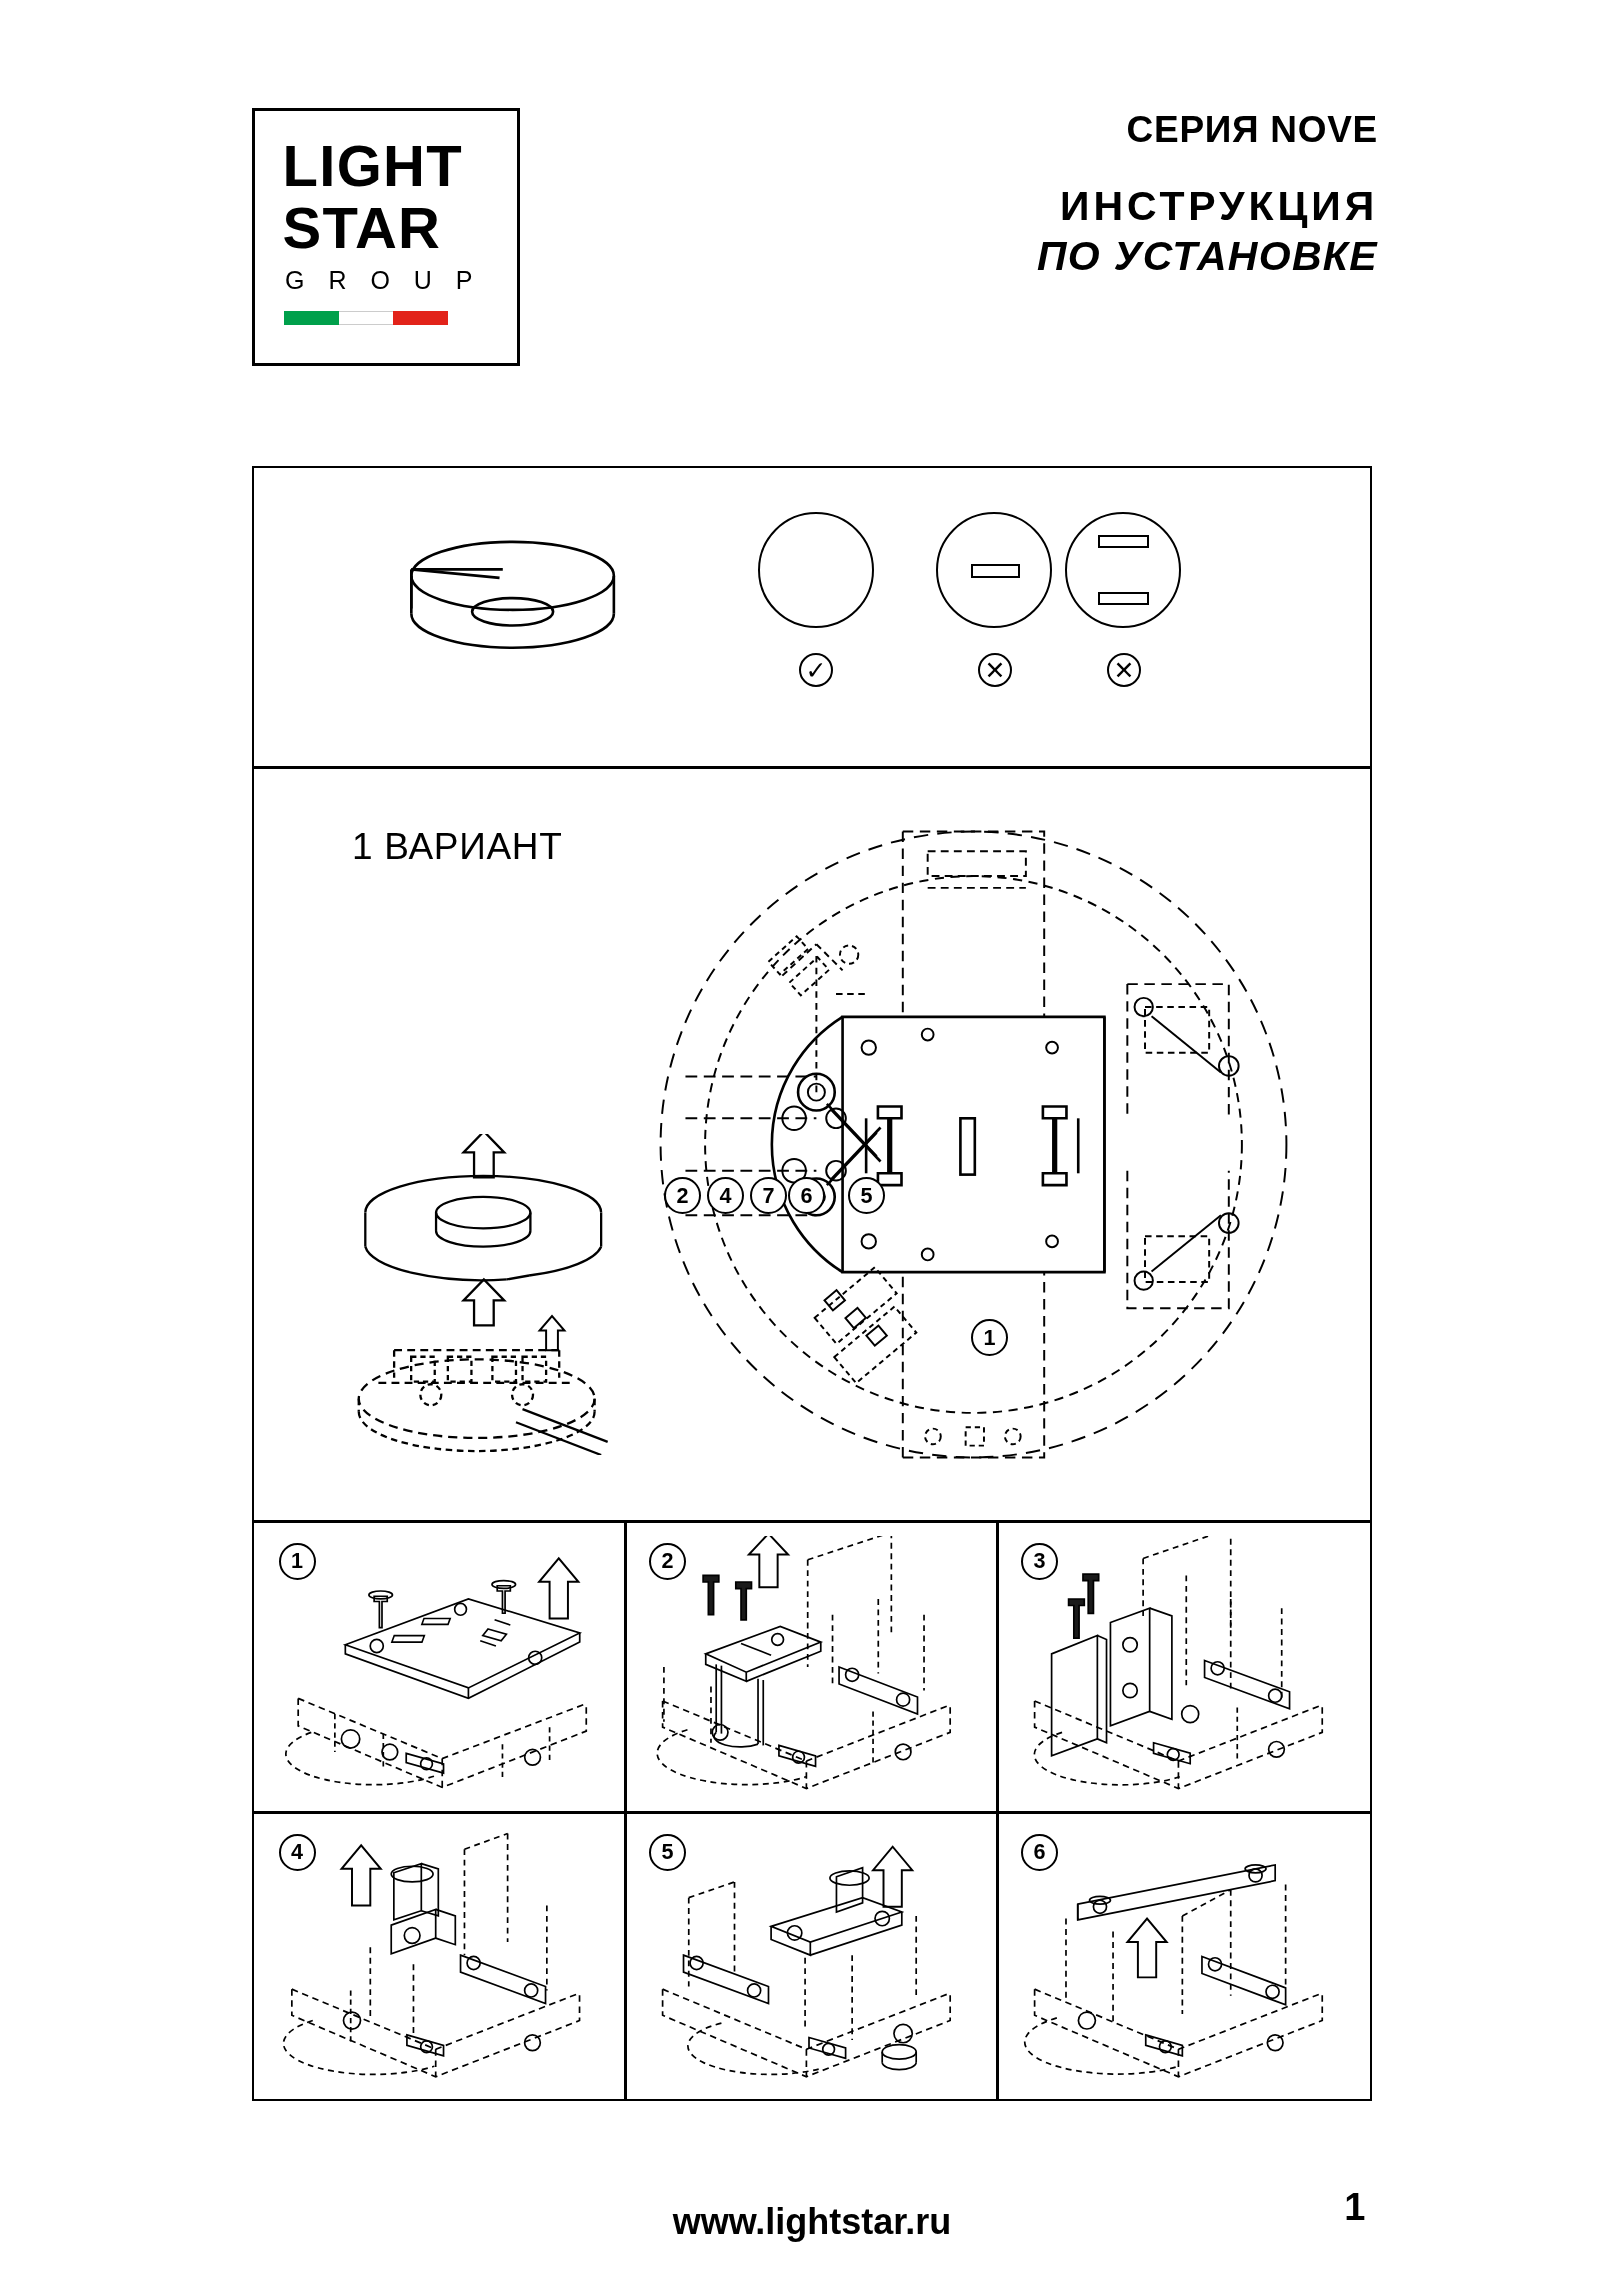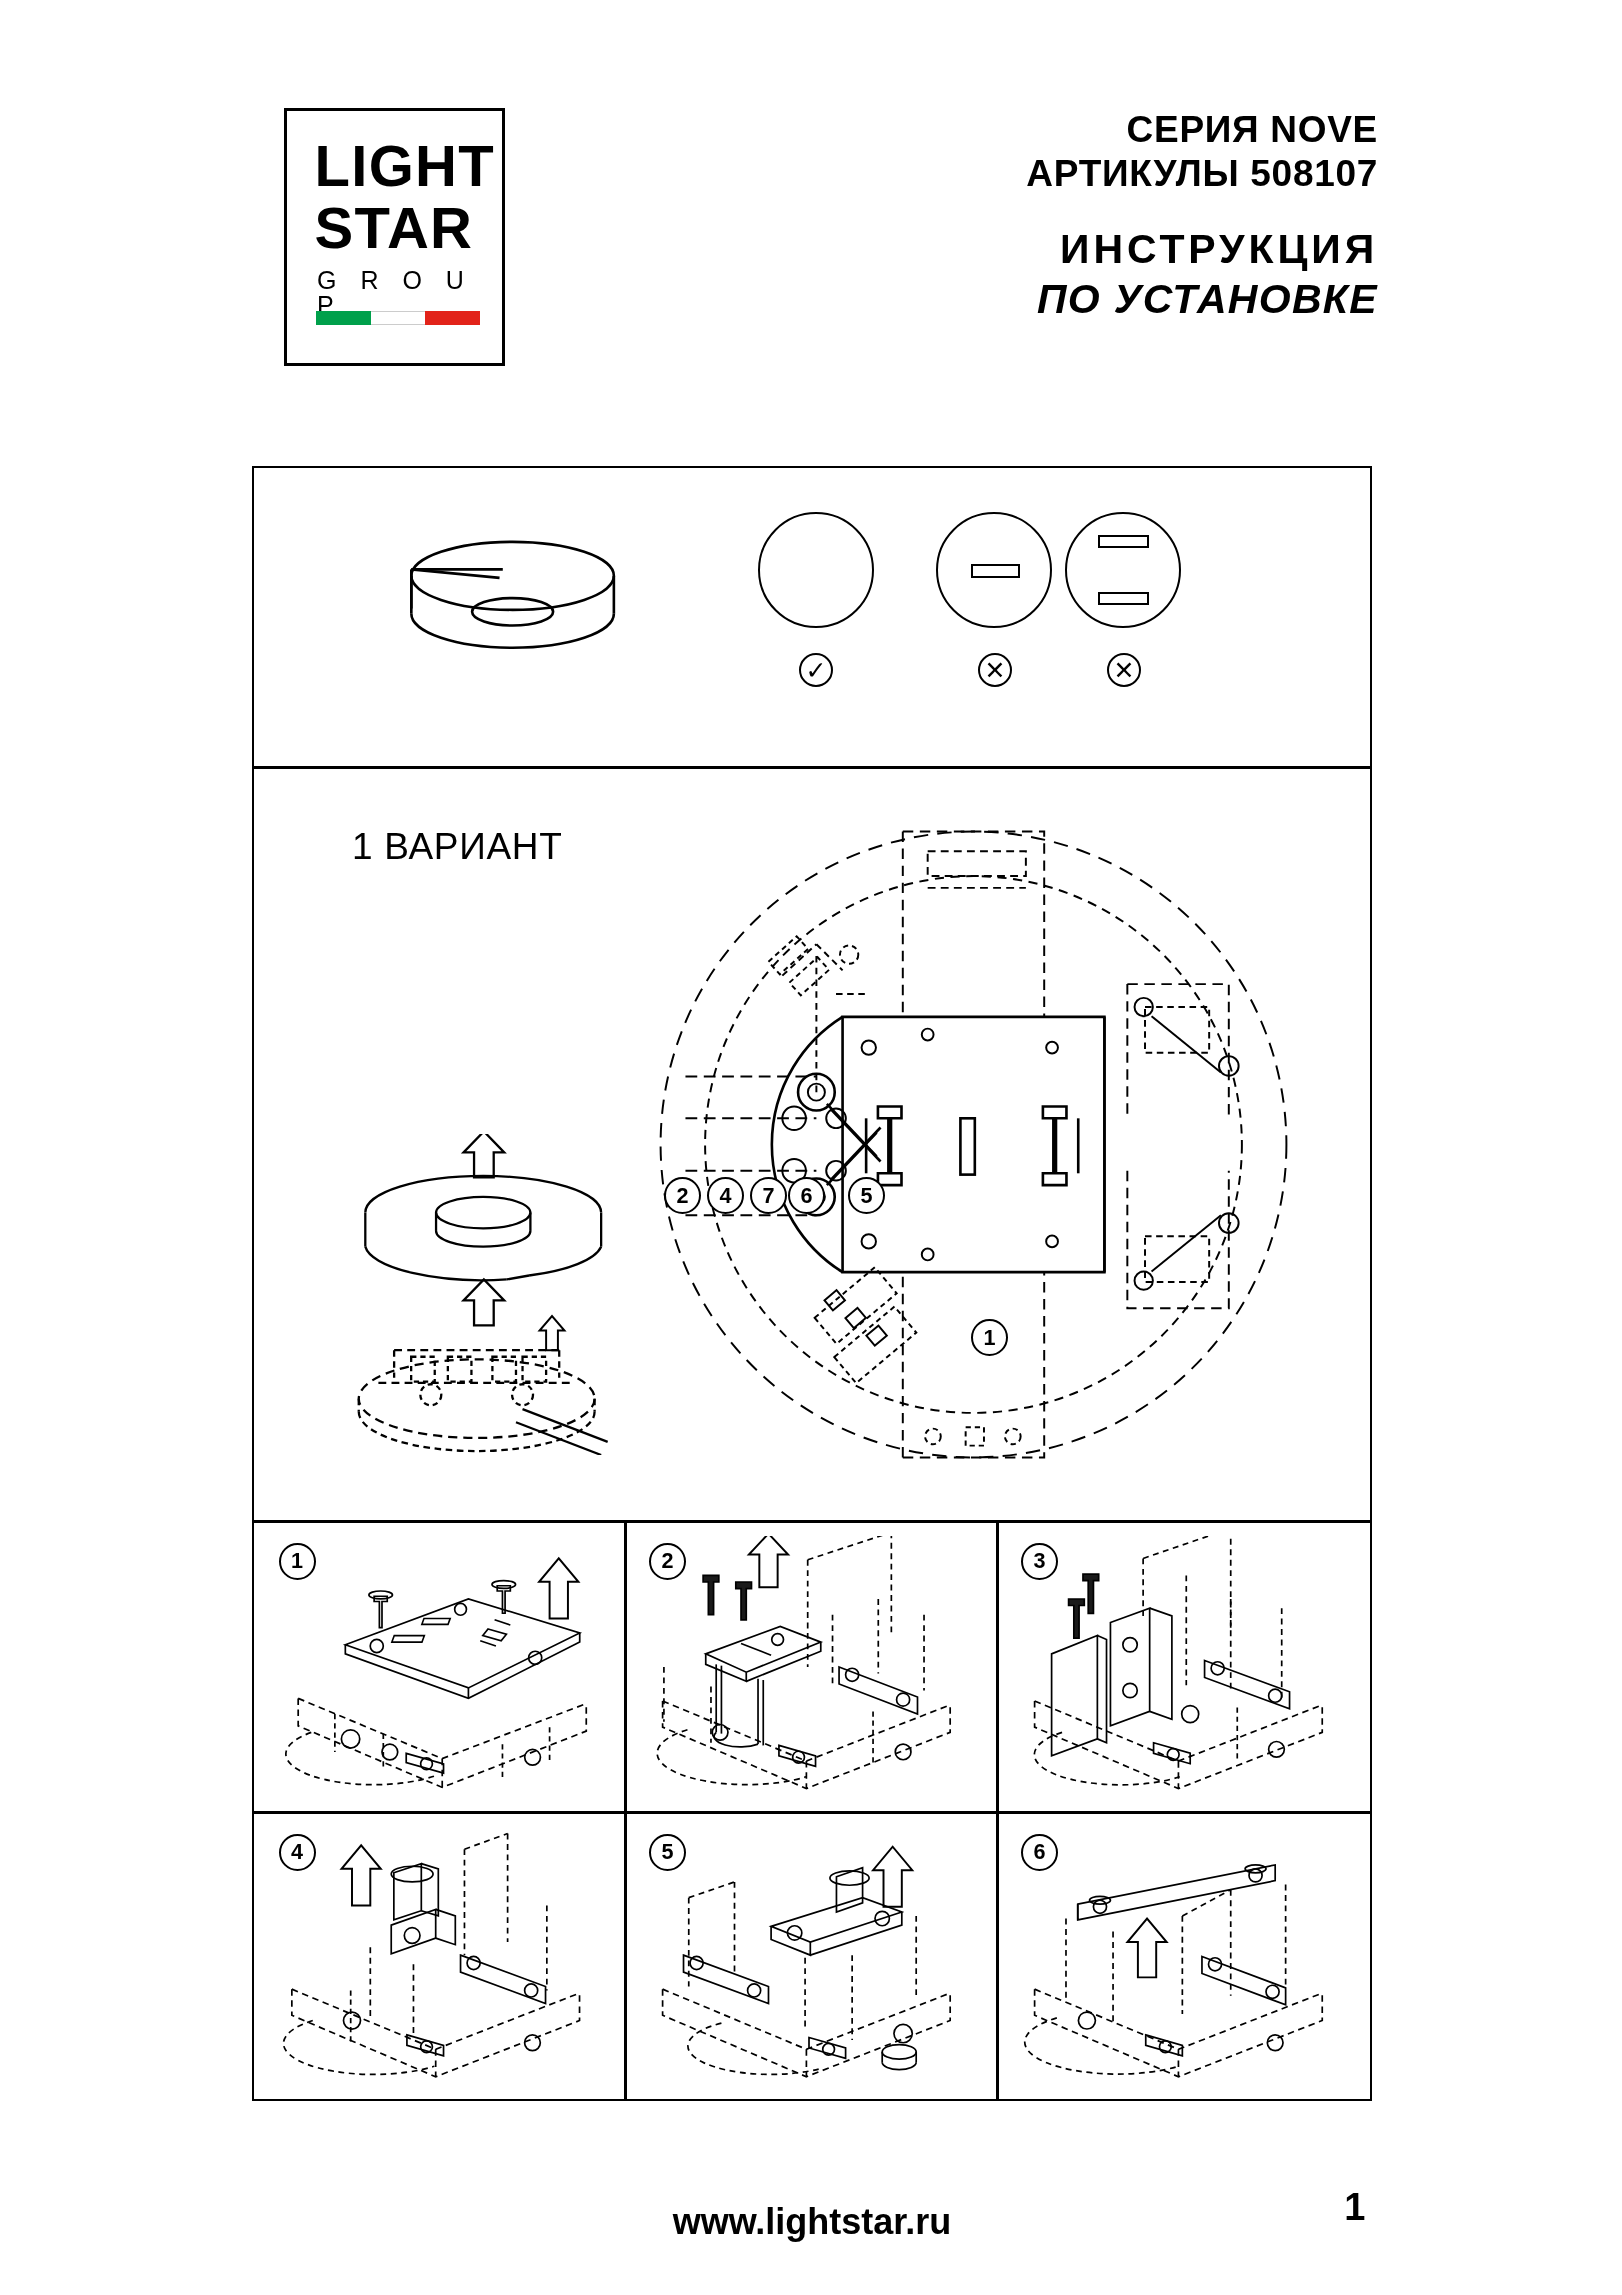--- a/index.html
+++ b/index.html
@@ -28,25 +28,24 @@
     position: absolute;
     left: 252px;
     top: 108px;
     width: 1126px;
     height: 275px;
   }
   .logo-box {
     position: absolute;
     left: 0;
     top: 0;
-    width: 221px;
+    width: 268px;
     height: 258px;
     border: 3.3px solid #000;
     box-sizing: border-box;
-    margin-left: 32px;
   }
   .logo-inner {
     position: absolute;
     left: 0; top: 0;
     width: 100%;
     height: 100%;
   }
   .logo-light {
     position: absolute;
     left: 27.5px;
@@ -265,21 +264,20 @@
         <div class="logo-flag">
           <div class="flag-green"></div>
           <div class="flag-white"></div>
           <div class="flag-red"></div>
         </div>
       </div>
     </div>
 
     <div class="header-text">
       <div class="hdr-line1">СЕРИЯ NOVE</div>
-      <div class="hdr-line2">АРТИКУЛЫ 508107</div>
       <div class="hdr-title">ИНСТРУКЦИЯ</div>
       <div class="hdr-title2">ПО УСТАНОВКЕ</div>
     </div>
   </div>
 
   <div class="frame">
 
     <div class="divider-1"></div>
     <div class="divider-2"></div>
     <div class="divider-3"></div>

